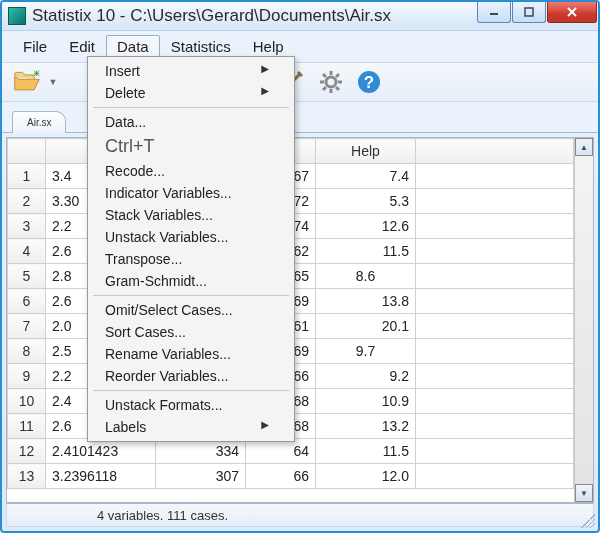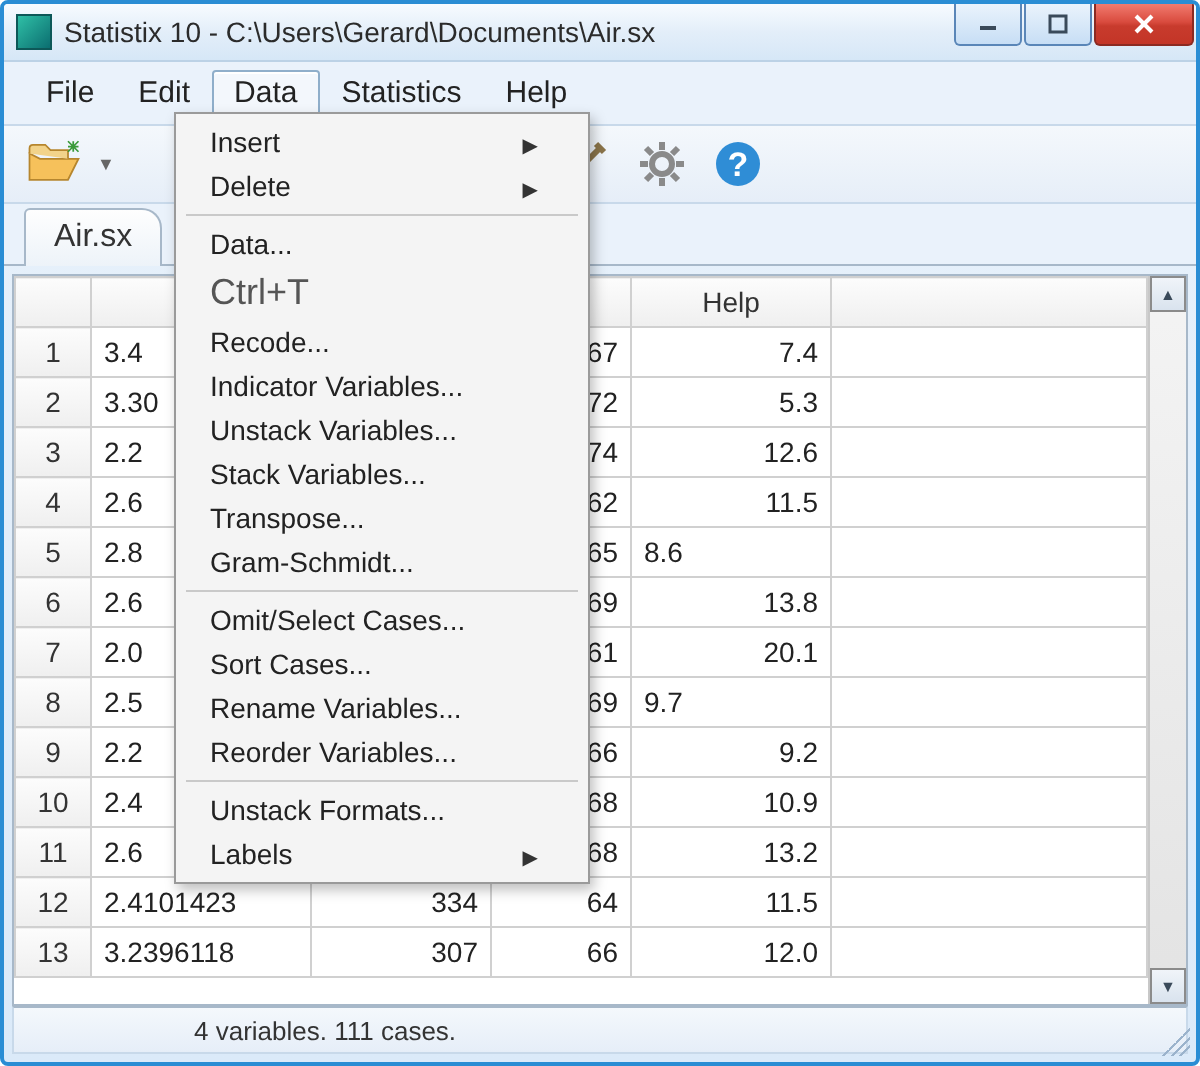--- a/index.html
+++ b/index.html
@@ -32,21 +32,21 @@
   }
   .titlebar .app-icon {
     width: 16px; height: 16px;
     background: linear-gradient(135deg, #2fbfa6, #0b6e70);
     border: 1px solid #0d5858;
     margin-right: 6px;
   }
   .titlebar .title {
     flex: 1;
     color: #2b2b2b;
-    font-size: 14px;
+    font-size: 17px;
     white-space: nowrap;
     overflow: hidden;
   }
   .winbtns {
     display: flex;
     align-items: flex-start;
     height: 100%;
   }
   .winbtn {
     width: 32px;
@@ -124,21 +124,21 @@
     padding: 0 0 0 10px;
     background: #eaf2fb;
     border-bottom: 1px solid #a7b8c9;
   }
   .filetab {
     padding: 5px 14px 5px 14px;
     border: 1px solid #a7b8c9;
     border-bottom: none;
     border-radius: 3px 10px 0 0;
     background: linear-gradient(to bottom, #fefefe, #edf3f9);
-    font-size: 16px;
+    font-size: 10px;
     color: #333;
     position: relative;
     top: 1px;
   }
   
   .gridwrap {
     position: absolute;
     left: 4px;
     right: 4px;
     top: 135px;
@@ -221,21 +221,21 @@
     border: 1px solid #9a9a9a;
     box-shadow: 2px 3px 6px rgba(0,0,0,.25);
     padding: 3px;
     z-index: 100;
     font-size: 14px;
     color: #222;
   }
   .dropdown .dditem {
     padding: 3px 22px 3px 14px;
     display: flex;
-    align-items: flex-end;
+    align-items: flex-start;
     justify-content: space-between;
     white-space: nowrap;
     gap: 41px;
   }
   .dropdown .ddsep {
     height: 0;
     border-top: 1px solid #c9c9c9;
     margin: 3px 2px;
   }
   .dropdown .submenu-arrow {
@@ -389,21 +389,21 @@
               <td style="text-align:right;"></td>
               <td style="text-align:right;">62</td>
               <td style="text-align:right;">11.5</td>
               <td></td>
             </tr>
             <tr>
               <th class="rowhead">5</th>
               <td style="text-align:left;">2.8</td>
               <td style="text-align:right;"></td>
               <td style="text-align:right;">65</td>
-              <td style="text-align:left;">8.6</td>
+              <td style="text-align:center;">8.6</td>
               <td></td>
             </tr>
             <tr>
               <th class="rowhead">6</th>
               <td style="text-align:left;">2.6</td>
               <td style="text-align:right;"></td>
               <td style="text-align:right;">69</td>
               <td style="text-align:right;">13.8</td>
               <td></td>
             </tr>
@@ -413,21 +413,21 @@
               <td style="text-align:right;"></td>
               <td style="text-align:right;">61</td>
               <td style="text-align:right;">20.1</td>
               <td></td>
             </tr>
             <tr>
               <th class="rowhead">8</th>
               <td style="text-align:left;">2.5</td>
               <td style="text-align:right;"></td>
               <td style="text-align:right;">69</td>
-              <td style="text-align:left;margin-top:16px;">9.7</td>
+              <td style="text-align:center;margin-top:16px;">9.7</td>
               <td></td>
             </tr>
             <tr>
               <th class="rowhead">9</th>
               <td style="text-align:left;">2.2</td>
               <td style="text-align:right;"></td>
               <td style="text-align:right;">66</td>
               <td style="text-align:right;">9.2</td>
               <td></td>
             </tr>
@@ -493,24 +493,24 @@
       <div class="dditem">
         <span class="shortcut">Ctrl+T</span>
       </div>
       <div class="dditem">
         <span>Recode...</span>
       </div>
       <div class="dditem">
         <span>Indicator Variables...</span>
       </div>
       <div class="dditem">
+        <span>Stack Variables...</span>
+      </div>
+      <div class="dditem">
         <span>Unstack Variables...</span>
-      </div>
-      <div class="dditem">
-        <span>Stack Variables...</span>
       </div>
       <div class="dditem">
         <span>Transpose...</span>
       </div>
       <div class="dditem">
         <span>Gram-Schmidt...</span>
       </div>
       <div class="ddsep"></div>
       <div class="dditem">
         <span>Omit/Select Cases...</span>

